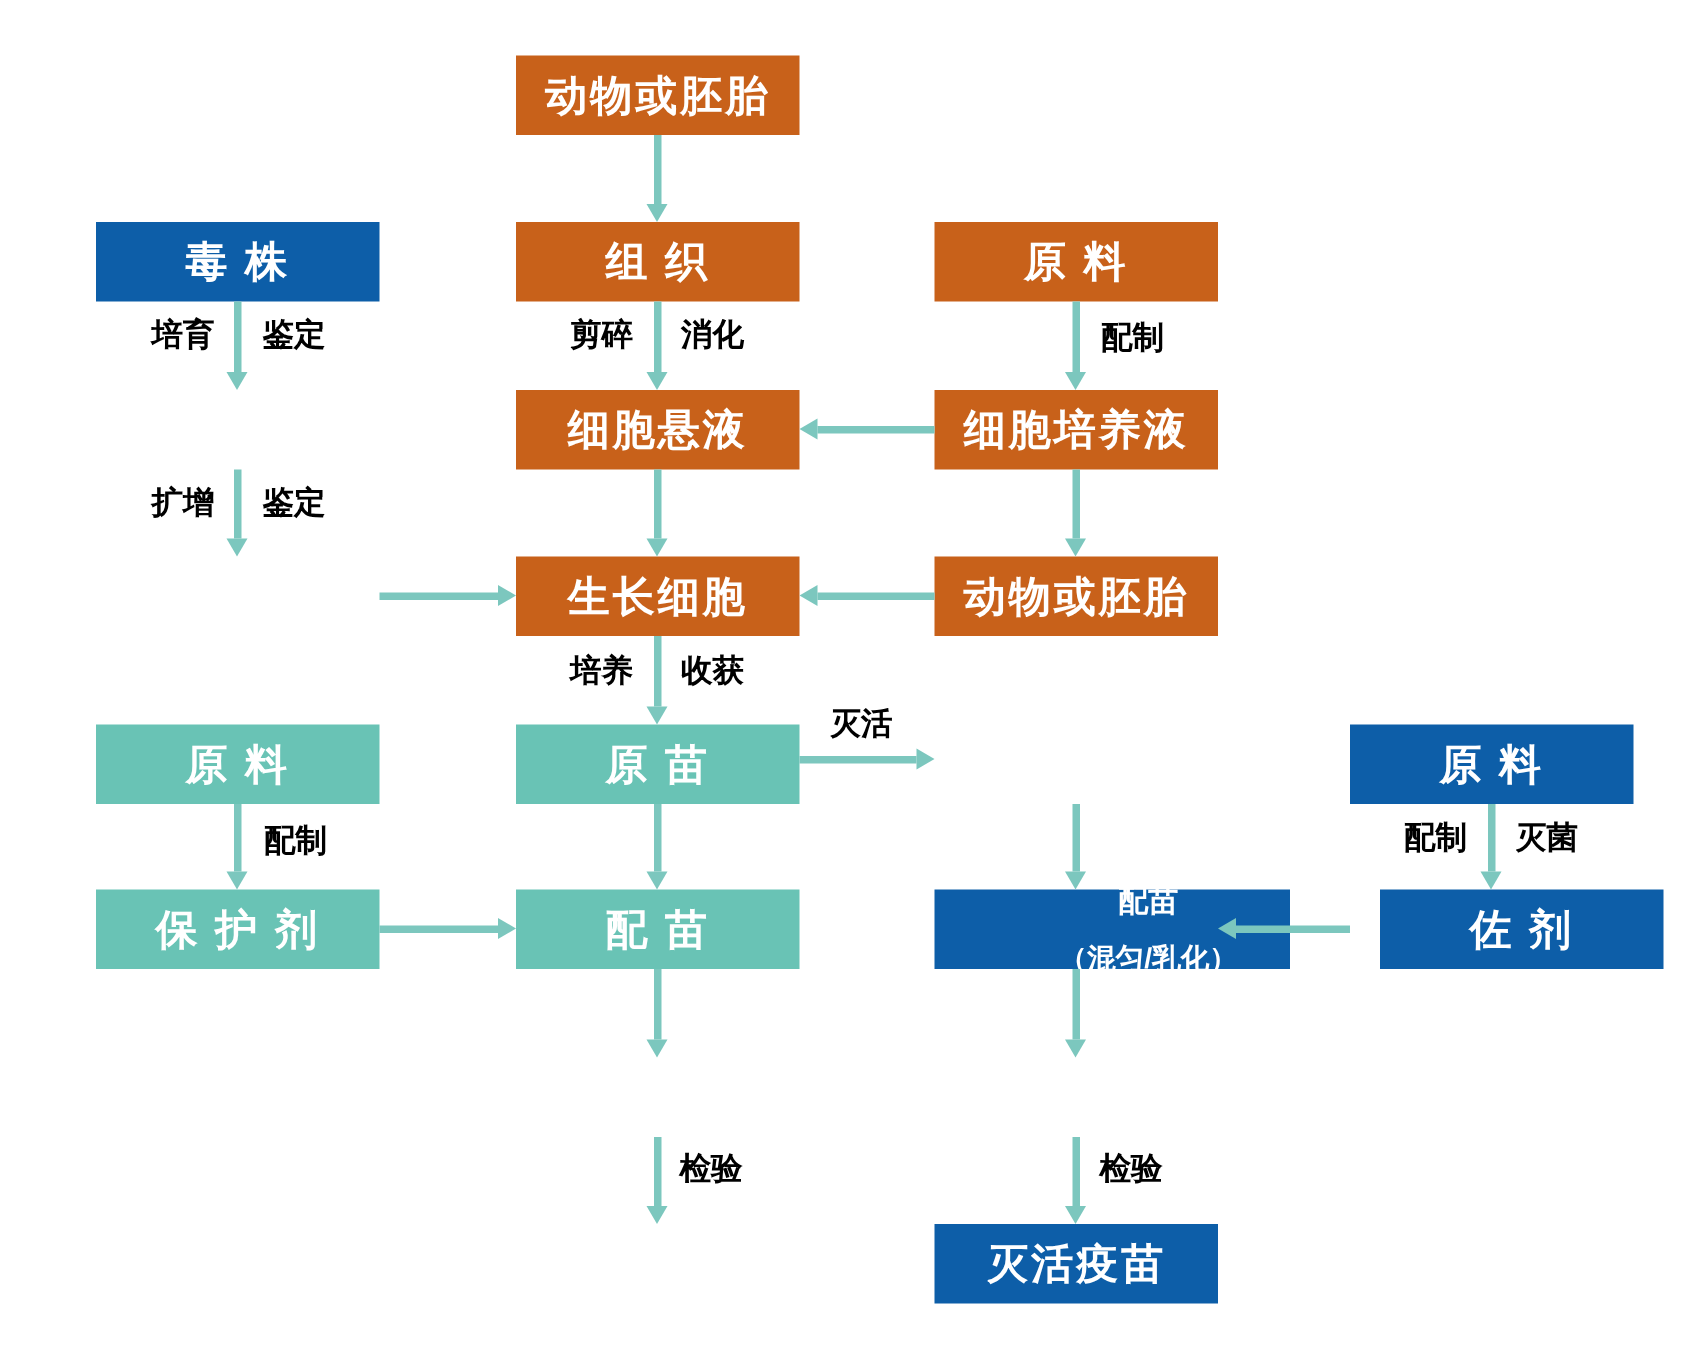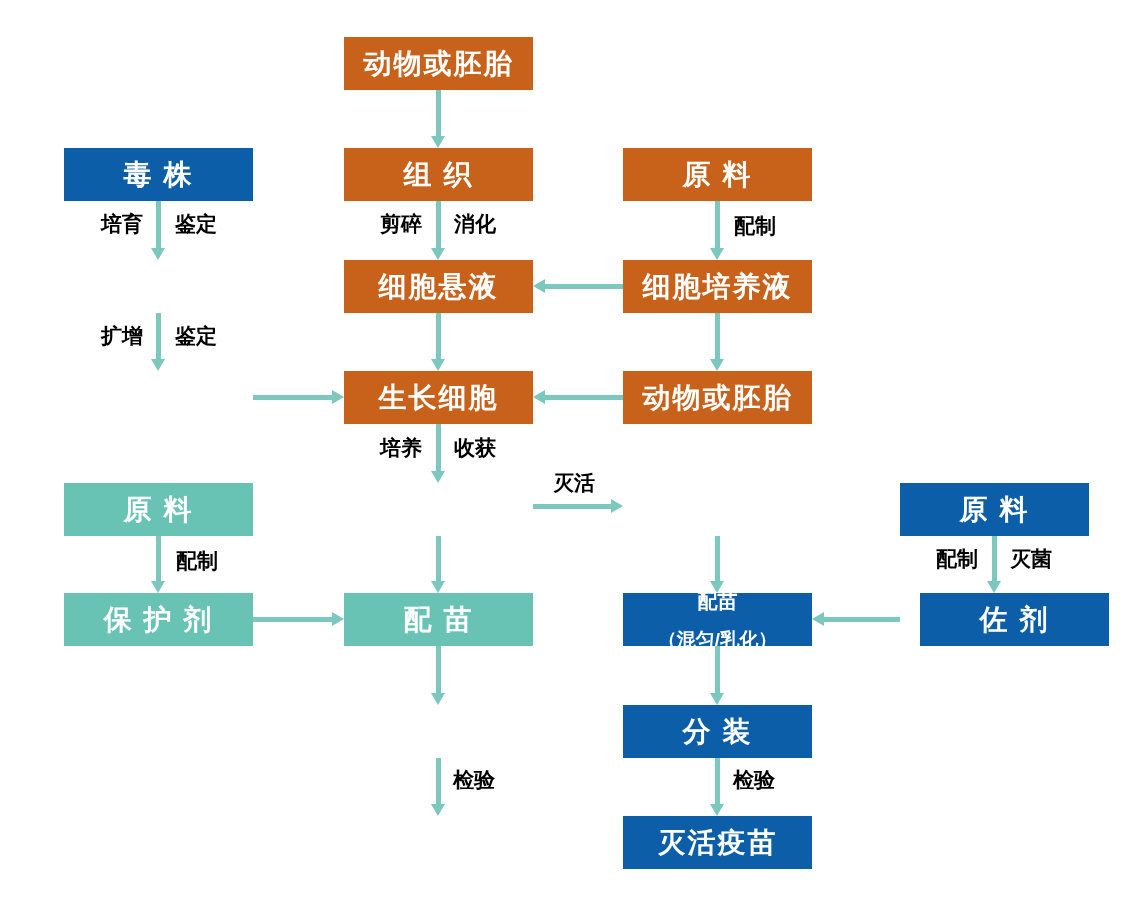--- a/index.html
+++ b/index.html
@@ -13,21 +13,21 @@
   }
   .node{
     position:absolute; width:189px; height:53px;
     display:flex; align-items:center; justify-content:center;
     color:var(--box-text); font-weight:bold; font-size:28px;
     letter-spacing:2px; white-space:nowrap; line-height:1;
   }
   .node.orange{background:var(--orange);}
   .node.blue{background:var(--blue);}
   .node.teal{background:var(--teal);}
-  .node.twoline{flex-direction:column; font-size:20px; letter-spacing:0; gap:19px;}
+  .node.twoline{flex-direction:column; font-size:20px; letter-spacing:0; gap:19px;padding-left:48px;}
   .node.twoline .l2{font-size:19px;}
   .arrow-v{position:absolute; width:5px; background:var(--arrow);}
   .arrow-v::after{
     content:''; position:absolute; bottom:-12px; left:-5px;
     border-left:7.5px solid transparent; border-right:7.5px solid transparent;
     border-top:12px solid var(--arrow);
   }
   .arrow-h{position:absolute; height:5px; background:var(--arrow);}
   .arrow-h.point-right::after{
     content:''; position:absolute; right:-12px; top:-5px;
@@ -61,31 +61,31 @@
   <div class="node orange" style="left:344px;top:148px">组 织</div>
   <div class="node orange" style="left:623px;top:148px">原 料</div>
 
   <div class="node orange" style="left:623px;top:260px">细胞培养液</div>
   <div class="node orange" style="left:344px;top:260px">细胞悬液</div>
 
   <div class="node orange" style="left:344px;top:371px">生长细胞</div>
   <div class="node orange" style="left:623px;top:371px">动物或胚胎</div>
 
   <div class="node teal" style="left:64px;top:483px">原 料</div>
+  <div class="node teal" style="left:344px;top:483px">原 苗</div>
   <div class="node blue" style="left:900px;top:483px">原 料</div>
 
   <div class="node teal" style="left:64px;top:593px">保 护 剂</div>
   <div class="node teal" style="left:344px;top:593px">配 苗</div>
   <div class="node blue twoline" style="left:623px;top:593px">
     <span class="l1">配苗</span>
     <span class="l2">（混匀/乳化）</span>
   </div>
   <div class="node blue" style="left:920px;top:593px">佐 剂</div>
 
-  <div class="node blue" style="left:623px;top:705px">分 装</div>
 
   <div class="node blue" style="left:623px;top:816px">灭活疫苗</div>
 
   <div class="arrow-v" style="left:436px;top:90px;height:46px"></div>
   <div class="arrow-v" style="left:156px;top:201px;height:47px"></div>
   <div class="arrow-v" style="left:436px;top:201px;height:47px"></div>
   <div class="arrow-v" style="left:715px;top:201px;height:47px"></div>
   <div class="arrow-v" style="left:156px;top:313px;height:46px"></div>
   <div class="arrow-v" style="left:436px;top:313px;height:46px"></div>
   <div class="arrow-v" style="left:715px;top:313px;height:46px"></div>

